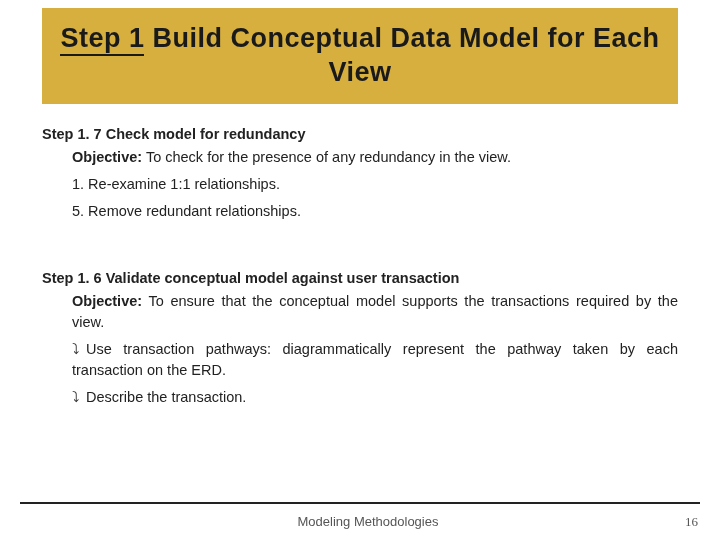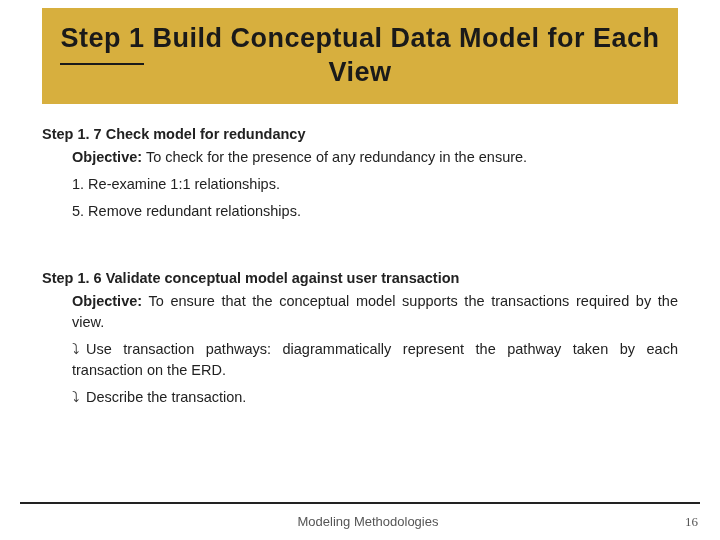--- a/index.html
+++ b/index.html
@@ -20,21 +20,21 @@
   .title-text {
     font-family: "Arial Black", Arial, sans-serif;
     font-weight: 900;
     font-size: 27px;
     line-height: 1.25;
     letter-spacing: 0.5px;
     color: #1a1a1a;
   }
   .title-underline1 {
     border-bottom: 2px solid #1a1a1a;
-    padding-bottom: 10px;
+    padding-bottom: 1px;
   }
   .body {
     position: absolute;
     left: 42px;
     top: 124px;
     width: 636px;
     font-size: 14.5px;
     line-height: 1.45;
   }
   .step-heading { font-weight: 700; margin-bottom: 2px; }
@@ -83,21 +83,21 @@
     </div>
   </div>
 
   <div class="body">
 
     <div>
       <div class="step-heading">
         <span>Step 1. 7  </span><span>Check model for redundancy</span>
       </div>
       <div class="indent objective-line">
-        <span class="obj-label">Objective:</span><span> To check for the presence of any redundancy in the ensure.</span>
+        <span class="obj-label">Objective:</span><span> To check for the presence of any redundancy in the view.</span>
       </div>
       <div class="indent list-item">
         <span>1. Re-examine 1:1 relationships.</span>
       </div>
       <div class="indent list-item">
         <span>5. Remove redundant relationships.</span>
       </div>
     </div>
 
     <div class="section-gap"></div>

